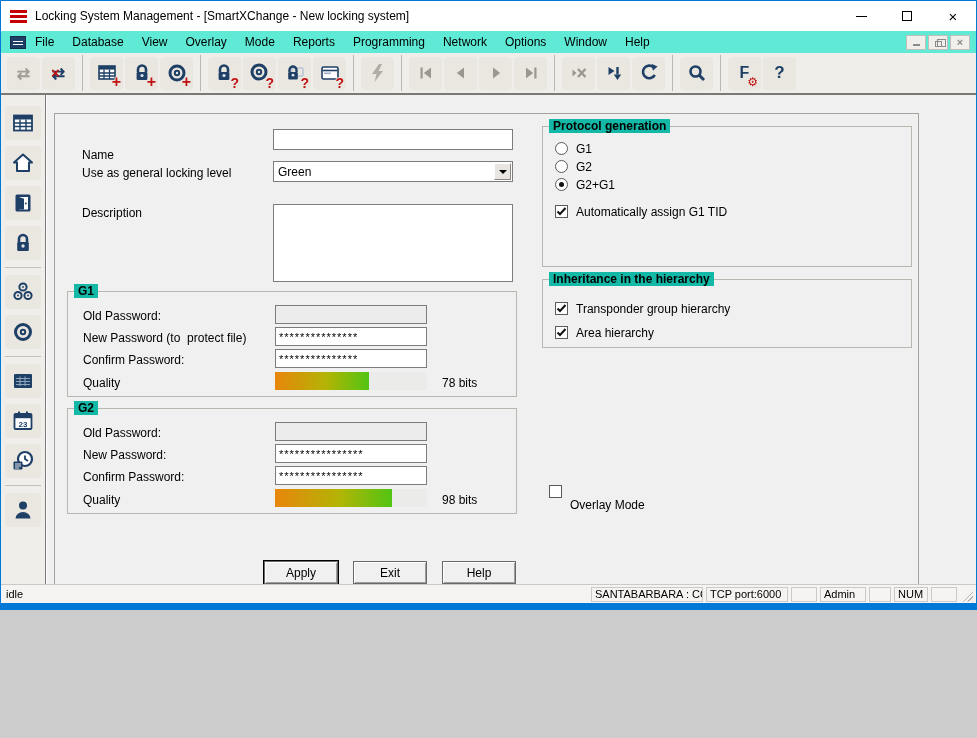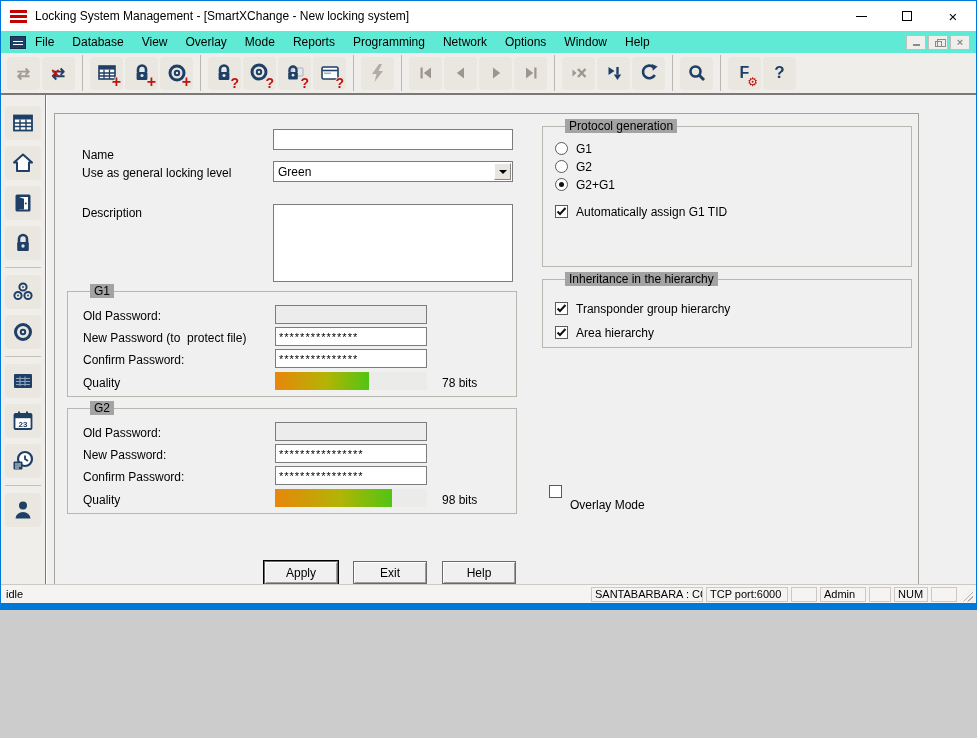--- a/index.html
+++ b/index.html
@@ -55,21 +55,21 @@
   .lbl { position:absolute; white-space:pre; }
   .txt { position:absolute; background:#fff; border:1px solid #7c7c7c; padding:2px 3px; line-height:15px; overflow:hidden; }
   .txt.disabled { background:#ececec; }
   .pw { letter-spacing:1px; font-size:11px; }
   .combo { position:absolute; background:#fff; border:1px solid #7c7c7c; }
   .combo-value { position:absolute; left:4px; top:3px; }
   .combo-btn { position:absolute; right:1px; top:1px; bottom:1px; width:17px; background:#e9e6e1;
      border:1px solid; border-color:#fdfdfd #8a8883 #8a8883 #fdfdfd; display:flex; align-items:center; justify-content:center; }
   .combo-arrow { width:0; height:0; border-left:4px solid transparent; border-right:4px solid transparent; border-top:4px solid #000; }
   .groupbox { position:absolute; border:1px solid #b9b6b0; }
-  .gb-legend { position:absolute; top:-8px; left:22px; background:#a3a3a3; padding:0 4px; }
+  .gb-legend { position:absolute; top:-8px; left:6px; background:#14b8a6; padding:0 4px;font-weight:bold; }
   .quality-track { position:absolute; height:18px; width:152px; background:#ebebe9; }
   .quality-fill { height:100%; background:linear-gradient(90deg,#e8860b 0%,#b3b405 55%,#52c413 100%); }
   .radio { position:absolute; width:13px; height:13px; border-radius:50%; border:1px solid #5a5a5a; background:#fff; }
   .radio.checked:after { content:""; position:absolute; left:3px; top:3px; width:5px; height:5px; border-radius:50%; background:#111; }
   .cb { position:absolute; width:13px; height:13px; border:1px solid #5a5a5a; background:#fff; display:flex; align-items:center; justify-content:center; }
   .btn { position:absolute; width:74px; height:23px; background:#f0f0f0; border:1px solid #696969;
      box-shadow:inset 1px 1px 0 #ffffff, inset -1px -1px 0 #9d9d9d; display:flex; align-items:center; justify-content:center; }
   .btn.default { box-shadow:0 0 0 1px #000, inset 1px 1px 0 #ffffff, inset -1px -1px 0 #9d9d9d; }
 
   

